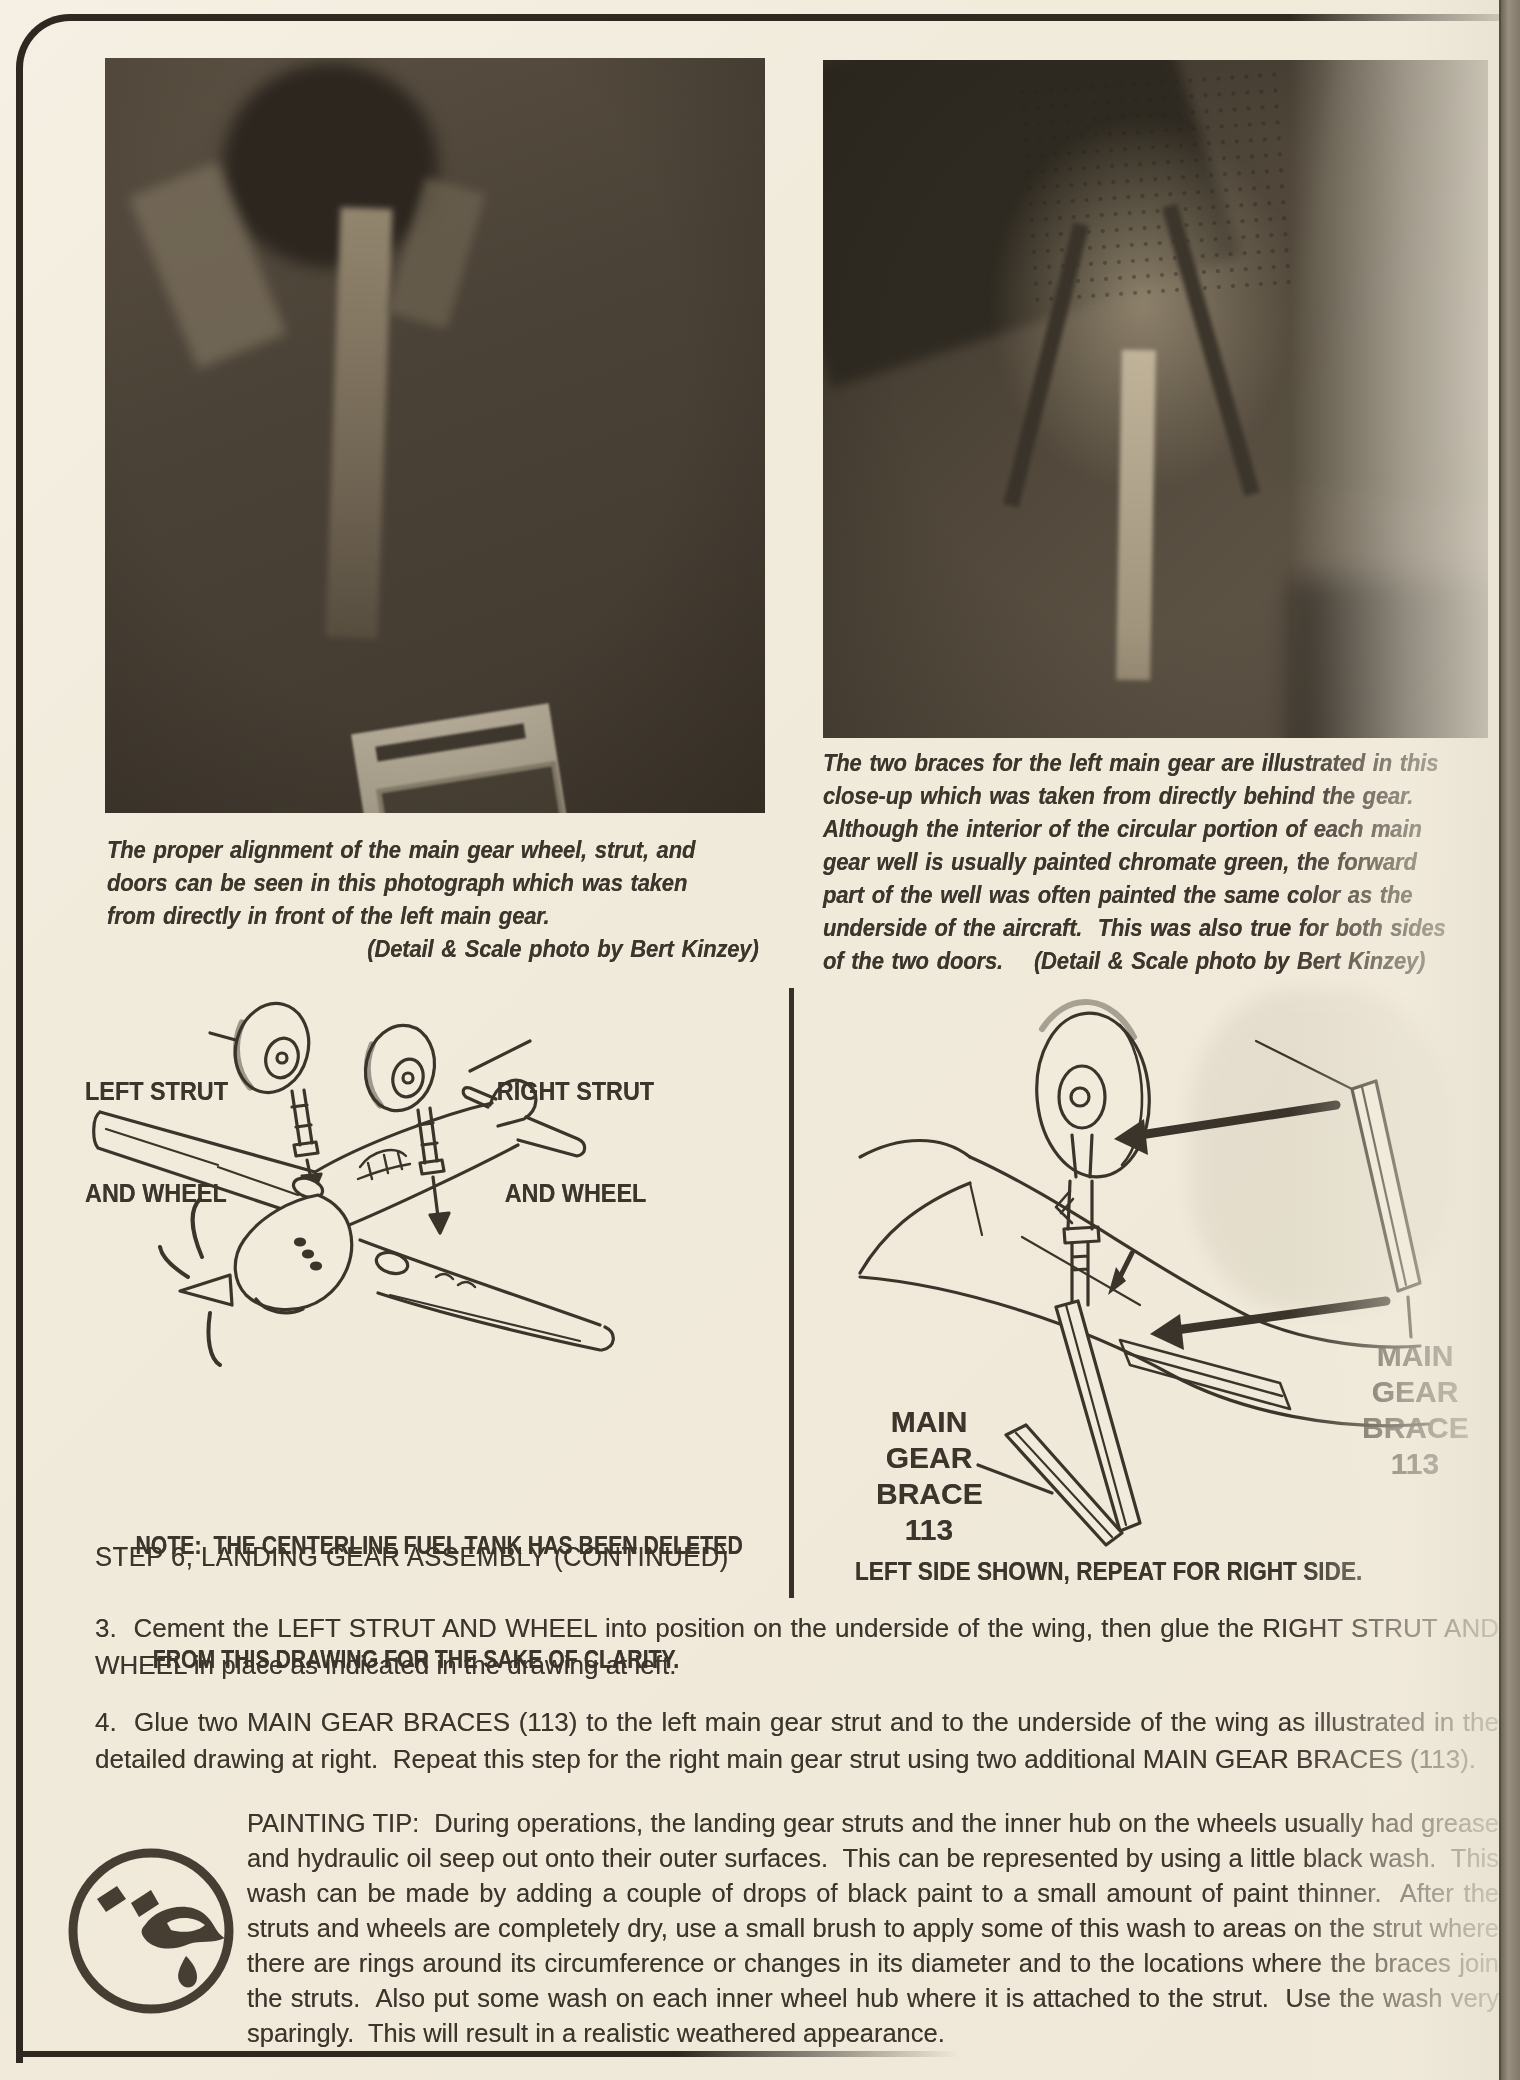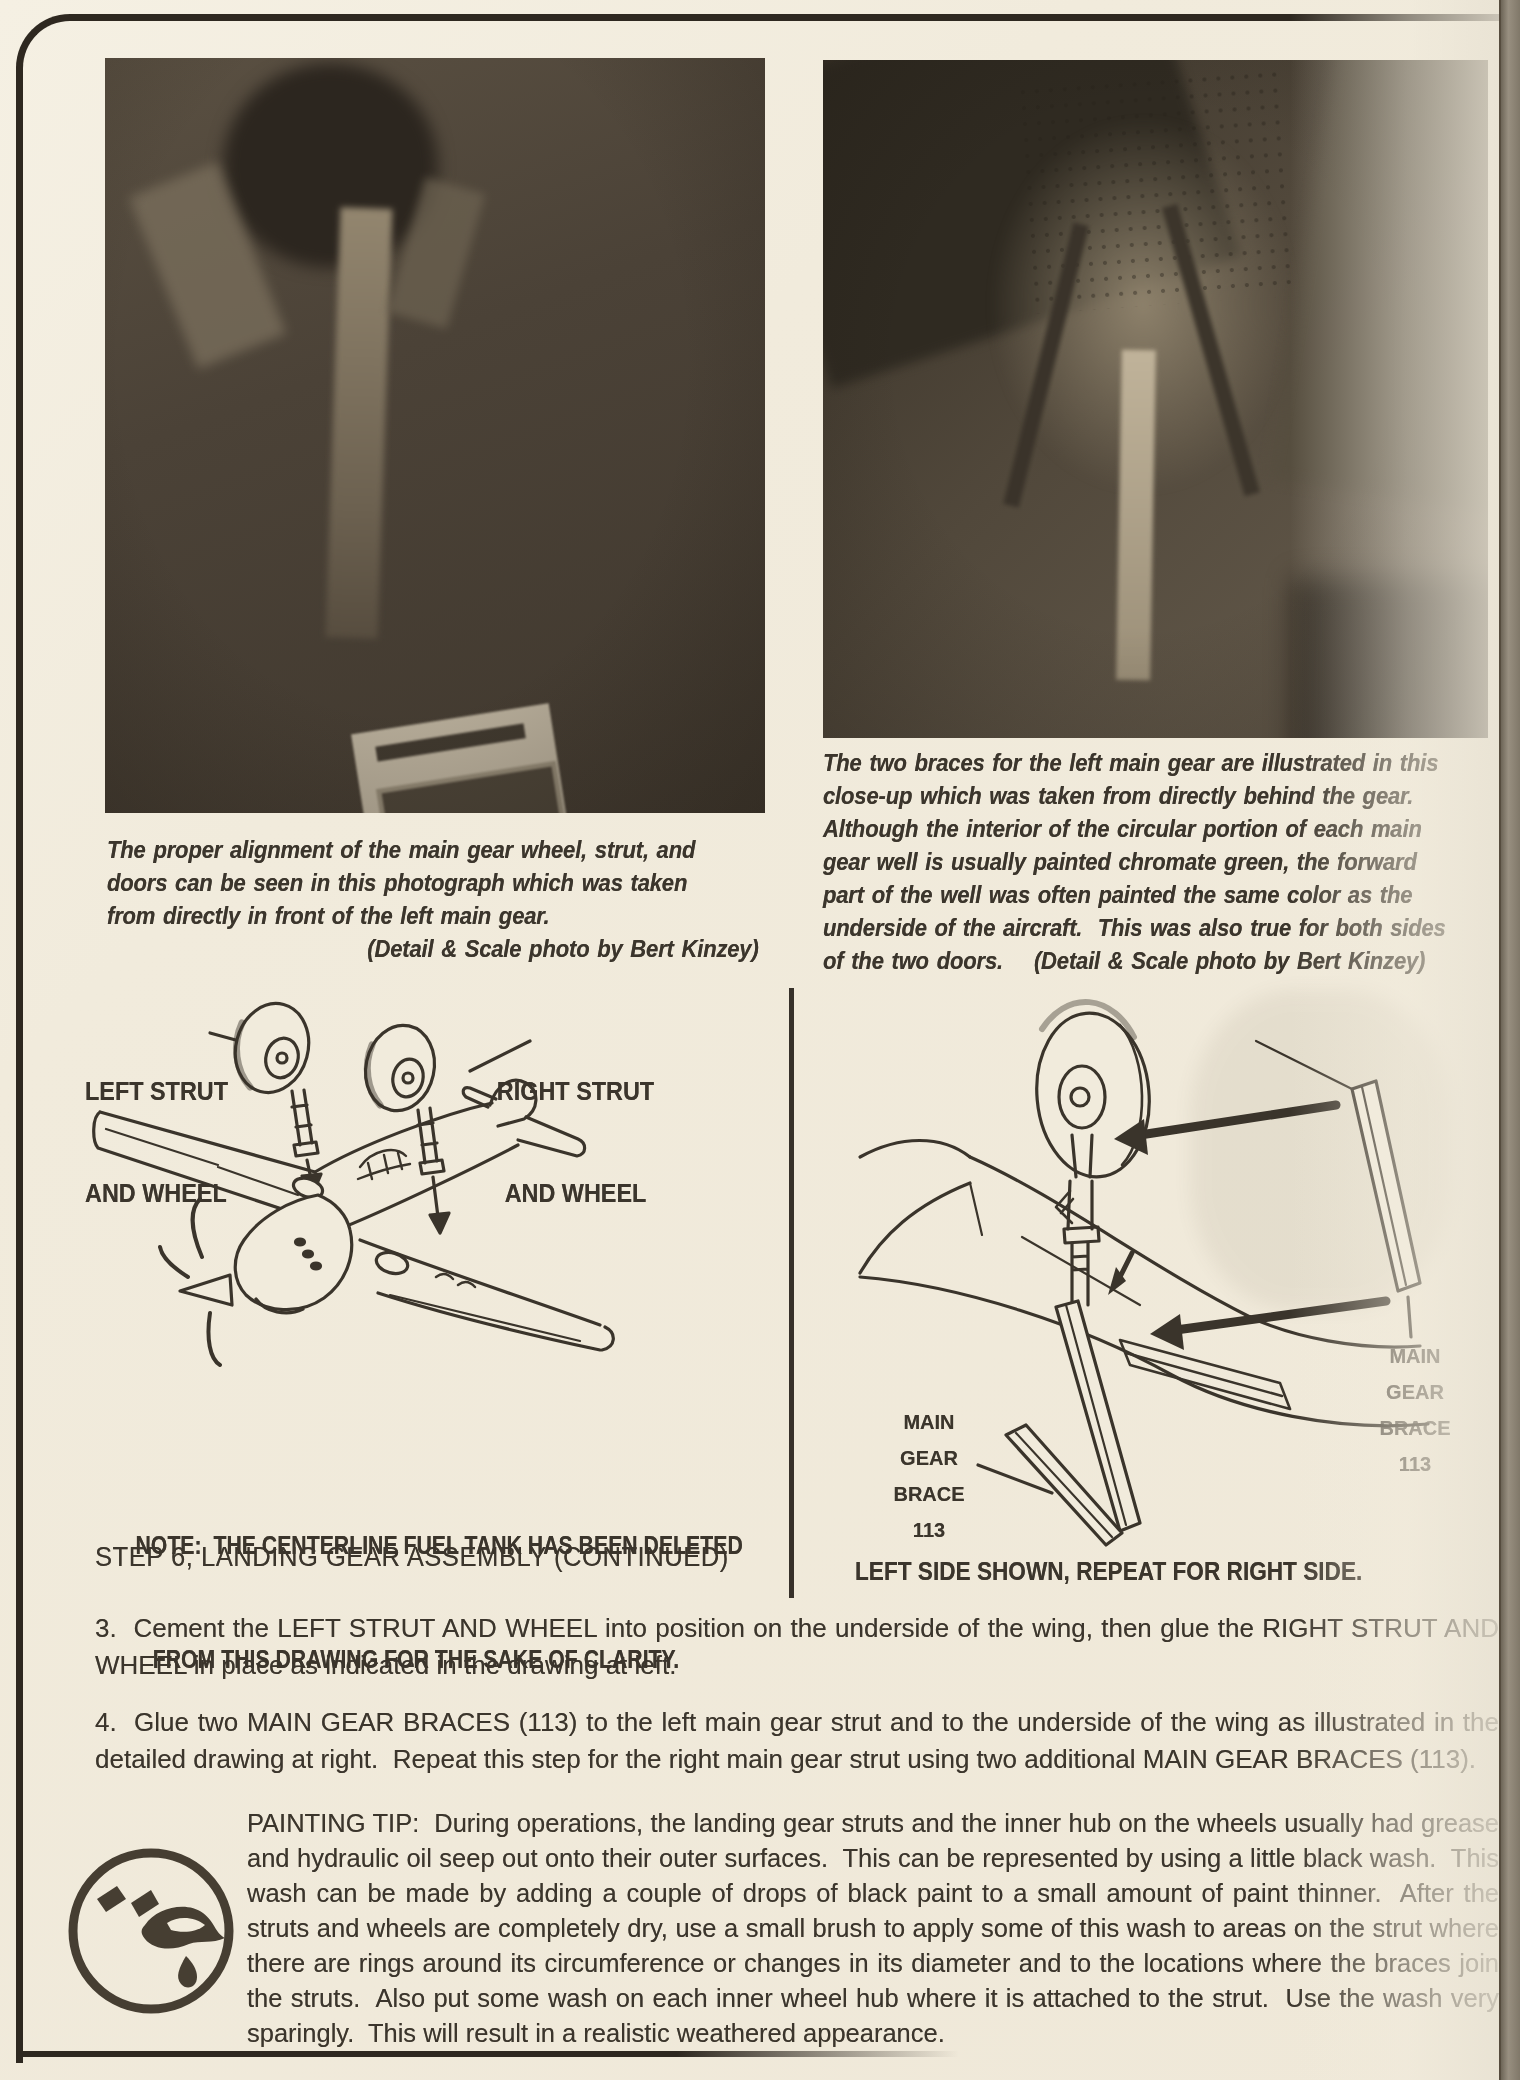--- a/index.html
+++ b/index.html
@@ -49,21 +49,21 @@
   .cap-line{white-space:pre;}
   .cap-right{text-align:right;}
   
   .dlabel{z-index:3;font-weight:bold;font-size:26px;line-height:34px;
     transform:scaleX(0.9);text-shadow:0 0 0.6px rgba(59,53,44,.7);white-space:pre;}
   .note{z-index:3;font-weight:bold;font-size:25px;line-height:38px;text-align:center;
     transform:scaleX(0.85);transform-origin:center top;white-space:pre;
     text-shadow:0 0 0.6px rgba(59,53,44,.7);}
   .step-heading{z-index:3;font-size:27px;transform:scaleX(0.95);transform-origin:left top;
     white-space:pre;letter-spacing:0.5px;text-shadow:0 0 0.5px rgba(59,53,44,.6);}
-  .brace-label{z-index:3;font-weight:bold;font-size:20px;line-height:36px;text-align:center;
+  .brace-label{z-index:3;font-weight:bold;font-size:30px;line-height:36px;text-align:center;
     text-shadow:0 0 0.5px rgba(59,53,44,.6);}
   .diagram-footer{z-index:3;font-weight:bold;font-size:26px;transform:scaleX(0.87);
     transform-origin:left top;white-space:pre;text-shadow:0 0 0.6px rgba(59,53,44,.7);}
   
   .para{z-index:3;font-size:26px;line-height:37px;text-align:justify;white-space:pre-wrap;
     text-shadow:0 0 0.5px rgba(59,53,44,.55);}
   .tip-para{z-index:3;font-size:25.5px;line-height:35px;text-align:justify;white-space:pre-wrap;
     text-shadow:0 0 0.5px rgba(59,53,44,.55);}
   .divider{left:789px;top:988px;width:5px;height:610px;background:#37312a;z-index:3;}
   svg{display:block;}

